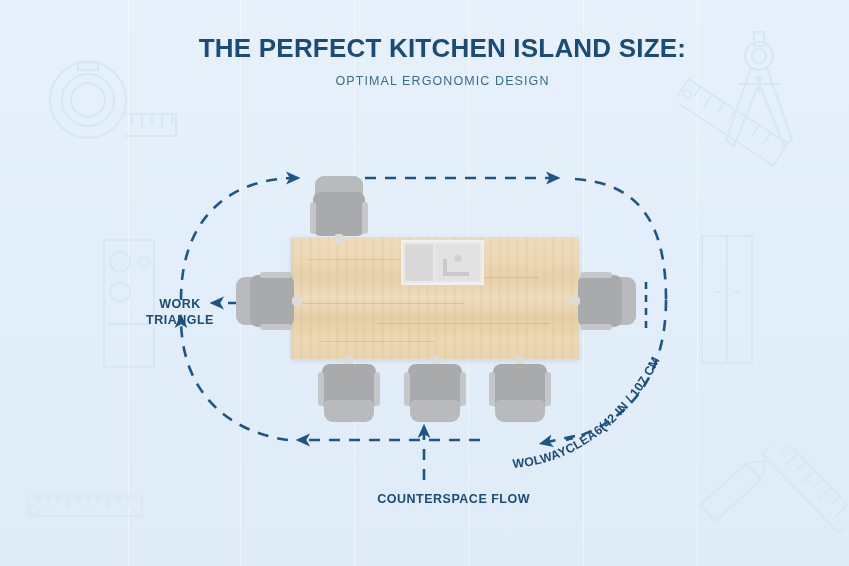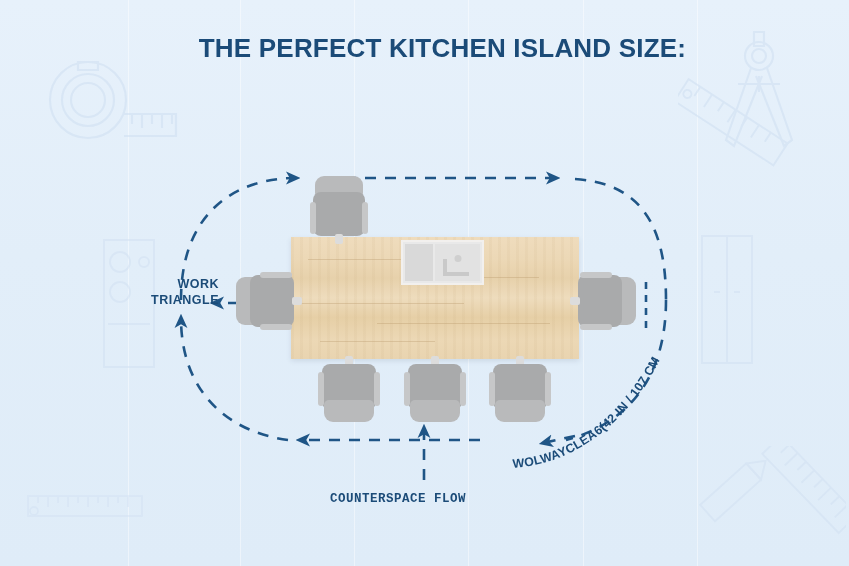--- a/index.html
+++ b/index.html
@@ -48,23 +48,23 @@
   .chair{position:absolute;}
   .chair .seat{position:absolute;background:#a9aaab;border-radius:8px;}
   .chair .back{position:absolute;background:#b4b5b6;border-radius:9px 9px 5px 5px;}
   .chair .arm{position:absolute;background:#c6c7c8;border-radius:6px;}
   .chair .post{position:absolute;background:#dcdcdc;border-radius:2px;}
 
   
   .label{position:absolute;color:#1b4b78;font-size:12.5px;font-weight:bold;
     letter-spacing:.5px;line-height:16px;}
   .label .sub{font-weight:normal;font-size:12px;letter-spacing:.2px;}
-  #work-triangle-label{left:141px;top:276px;text-align:right;width:78px;}
+  #work-triangle-label{left:141px;top:296px;text-align:center;width:78px;}
   #walkway-label{left:657px;top:288px;width:170px;}
-  #counterspace-label{left:330px;top:491px;width:200px;text-align:left;font-family:Liberation Mono, monospace;}
+  #counterspace-label{left:330px;top:491px;width:200px;text-align:right;}
 
   #curve-label{position:absolute;left:505px;top:340px;width:210px;height:145px;}
   #curve-label text{fill:#1b4b78;font-family:"Liberation Sans",sans-serif;
     font-size:12.4px;font-weight:bold;letter-spacing:.3px;}
 </style>
 </head>
 <body>
 
 <div id="stage">
 
@@ -150,20 +150,21 @@
         <rect x="34" y="14" width="110" height="26"></rect>
         <path d="M46 14v12M58 14v18M70 14v12M82 14v18M94 14v12M106 14v18M118 14v12M130 14v18"></path>
       </g>
     </svg>
   </div>
 
   <div id="title-block">
     <div id="main-title">
       <div>THE PERFECT KITCHEN ISLAND SIZE:</div>
     </div>
+    <div id="subtitle">OPTIMAL ERGONOMIC DESIGN</div>
   </div>
 
   <svg id="flow">
     <defs>
       <marker id="arw" viewBox="0 0 10 10" refX="7" refY="5" markerWidth="5.5" markerHeight="5.5" orient="auto-start-reverse">
         <path d="M0 0.5 L10 5 L0 9.5 L2.6 5 z" fill="#1f5586"></path>
       </marker>
     </defs>
     <g fill="none" stroke="#1f5586" stroke-width="2.6" stroke-dasharray="11 9" stroke-linecap="butt">
 

